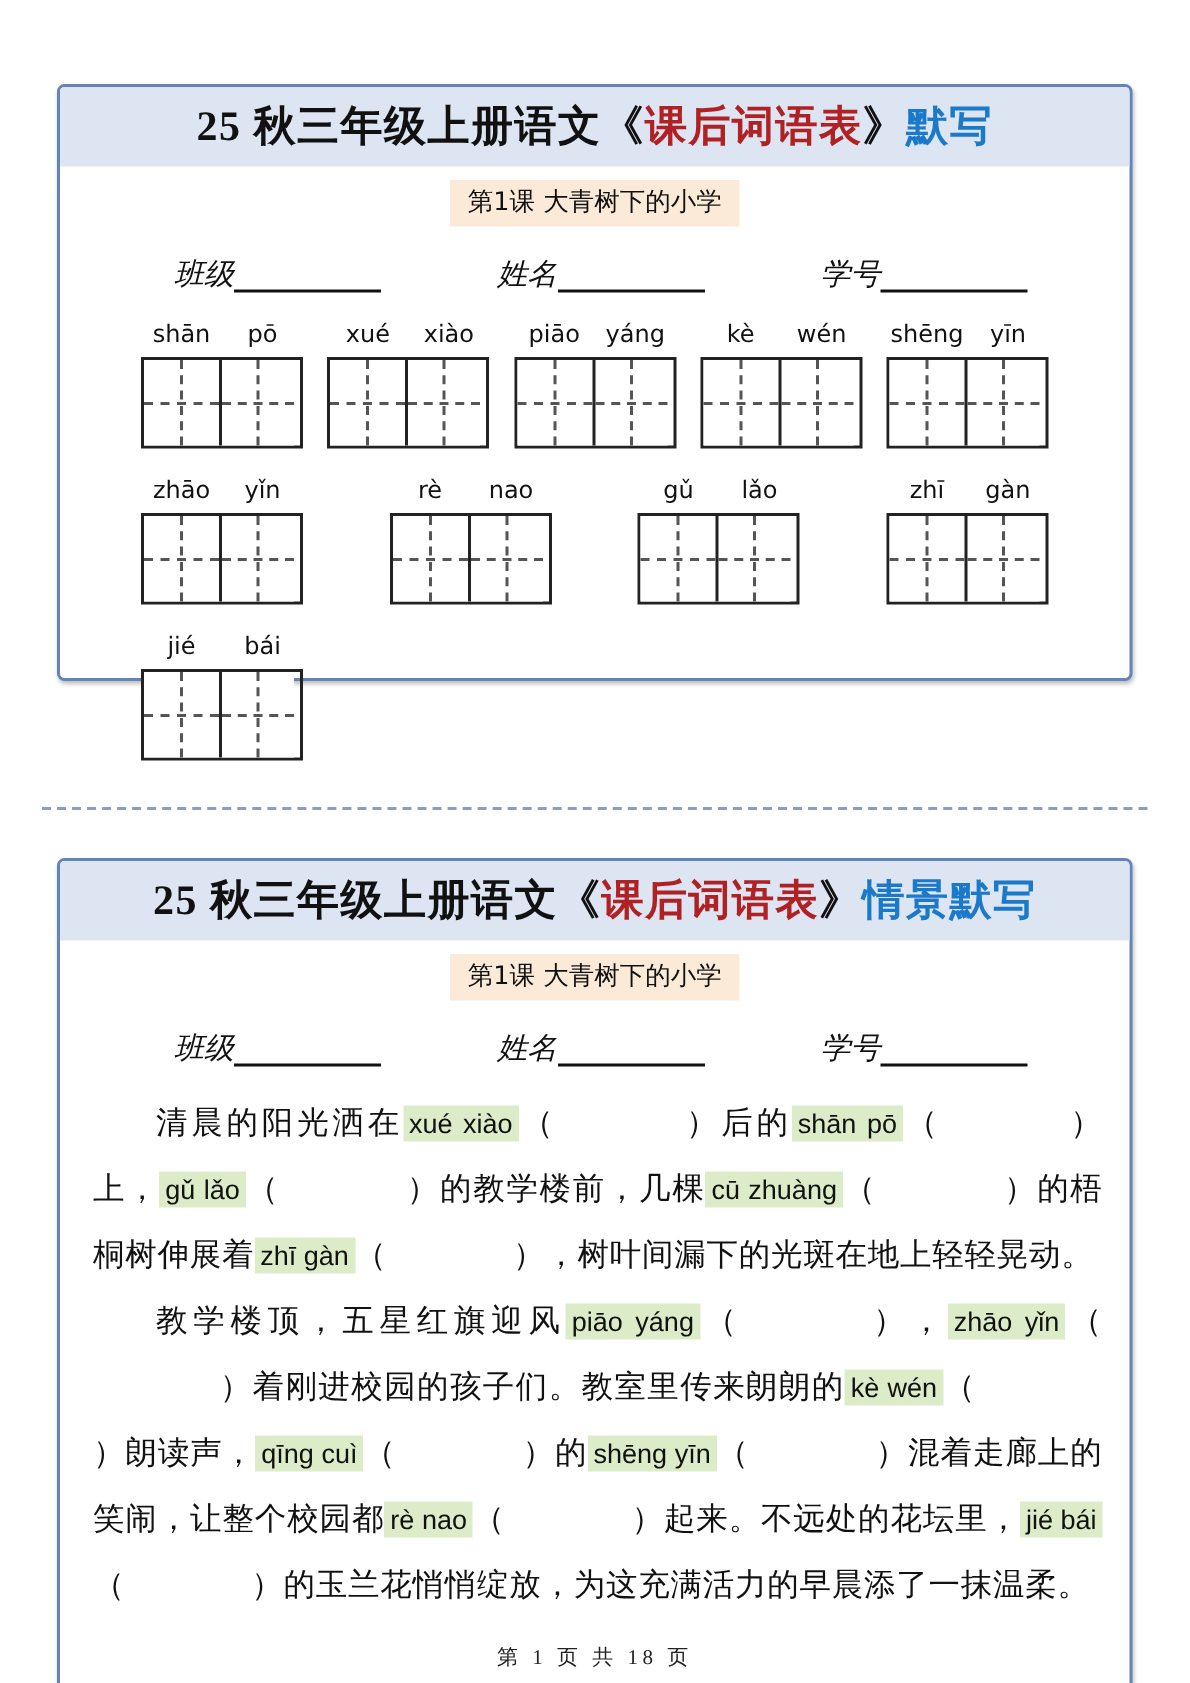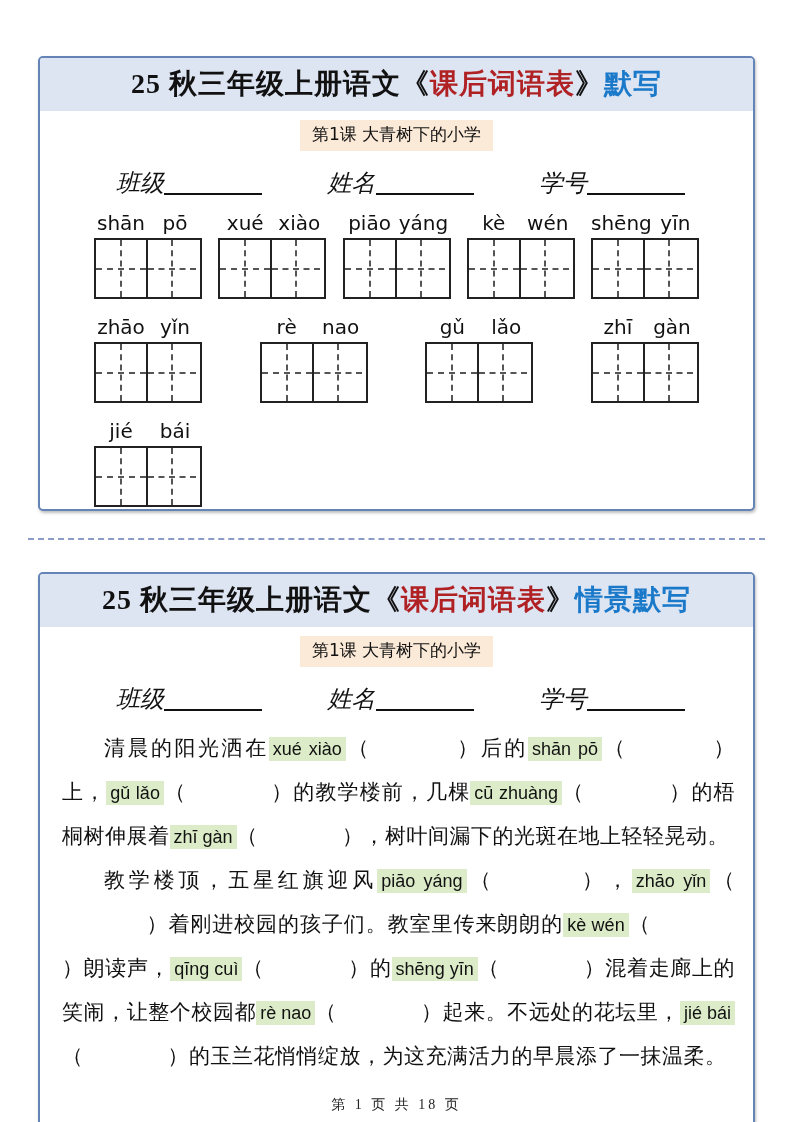--- a/index.html
+++ b/index.html
@@ -15,47 +15,47 @@
   html,body{margin:0;padding:0;}
   body{
     width:793px;height:1122px;position:relative;background:#ffffff;
     font-family:"Liberation Serif","DejaVu Serif",serif;color:#111;overflow:hidden;
   }
   .card{
     position:absolute;left:38px;width:717px;background:#fff;
     border:2px solid var(--card-border);border-radius:5px;
     box-shadow:1px 2px 3px rgba(110,110,110,.45);
   }
-  .card-1{top:56px;height:455px;}
+  .card-1{top:56px;height:398px;}
   .card-2{top:572px;height:564px;}
   .title-band{
     background:var(--band-bg);border-radius:3px 3px 0 0;text-align:center;
     padding:7px 0 8px;font-weight:bold;font-size:28px;letter-spacing:1px;white-space:nowrap;
   }
   .title-red{color:var(--title-red);}
   .title-blue{color:var(--title-blue);}
   .lesson-wrap{text-align:center;margin-top:9px;}
   .lesson-chip{
     display:inline-block;background:var(--lesson-bg);
     padding:3px 12px 5px;font-size:17px;
     font-family:"DejaVu Sans","Liberation Sans",sans-serif;
   }
   .fields-row{
     display:flex;justify-content:space-between;
-    padding:0 68px 0 76px;margin-top:20px;font-size:24px;
+    padding:0 68px 0 76px;margin-top:20px;font-size:20px;
     font-family:"Liberation Serif","DejaVu Serif",serif;font-style:italic;
   }
   .field{display:flex;align-items:flex-end;}
   .field-label{line-height:24px;}
   .field-line{display:inline-block;width:98px;height:23px;border-bottom:2px solid #111;}
   .word-row{display:flex;justify-content:space-between;padding:0 54px;margin-top:15px;}
   .word-row.single{justify-content:flex-start;}
   .word-block{width:108px;}
   .word-pinyin{
-    display:flex;margin-bottom:2px;font-size:20px;line-height:26px;
+    display:flex;margin-bottom:2px;font-size:16px;line-height:26px;
     font-family:"DejaVu Sans","Liberation Sans",sans-serif;white-space:nowrap;
   }
   .word-pinyin .syl{flex:1;text-align:center;}
   .char-grid{display:flex;border:2px solid #222;width:108px;}
   .cell{width:50px;height:57px;position:relative;background:#fff;}
   .cell + .cell{border-left:2px solid #222;}
   .cell::before{content:"";position:absolute;left:50%;top:0;bottom:0;border-left:2px dashed #555;margin-left:-1px;}
   .cell::after{content:"";position:absolute;top:50%;left:0;right:0;border-top:2px dashed #555;margin-top:-1px;}
   .separator{position:absolute;top:538px;left:28px;right:28px;border-top:2px dashed var(--separator);}
   .story{

